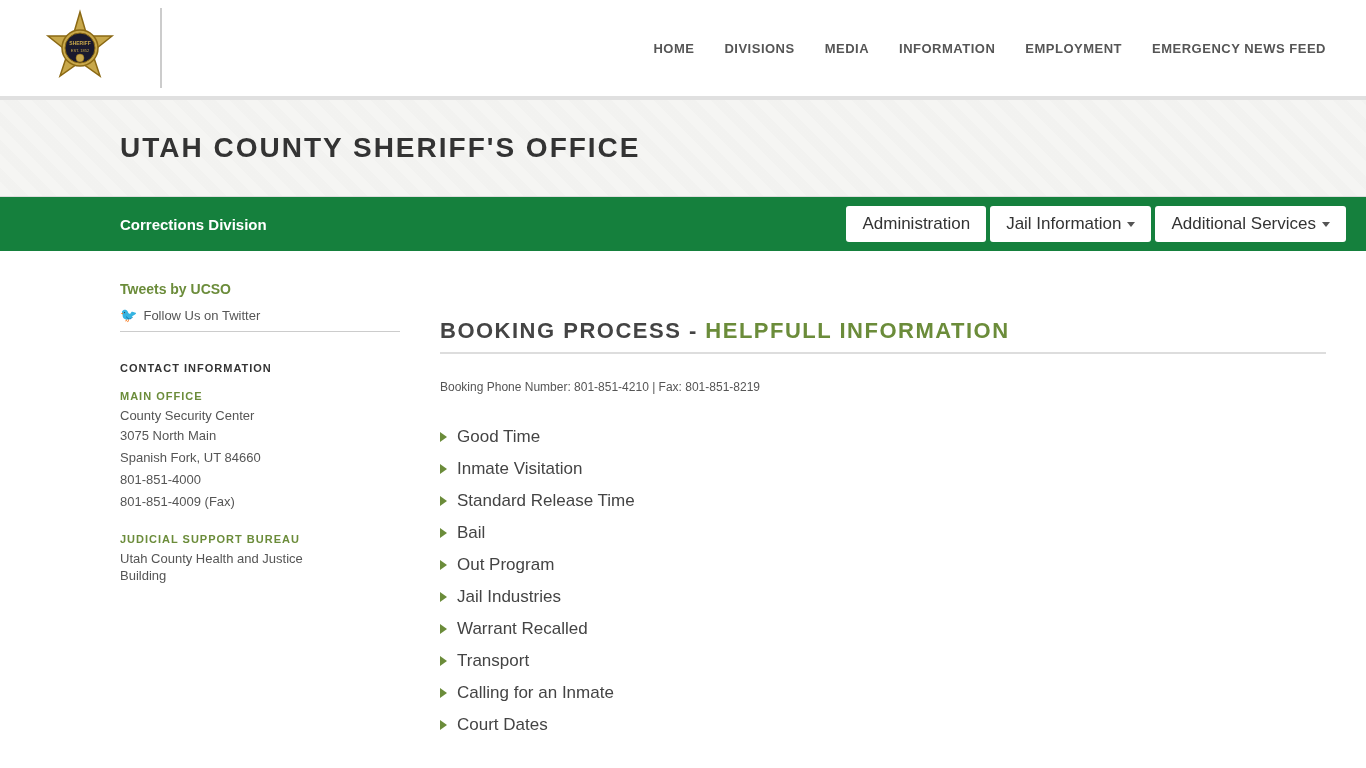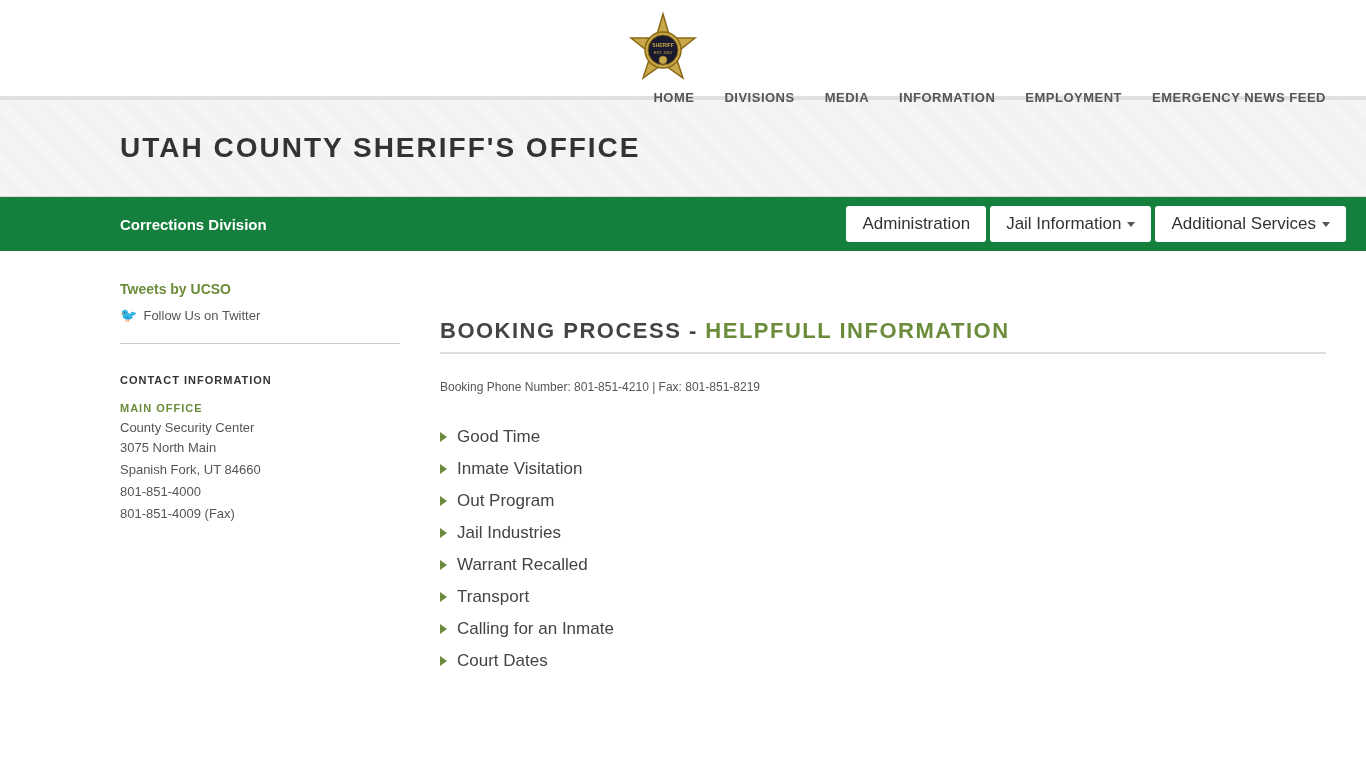--- a/index.html
+++ b/index.html
@@ -6,21 +6,20 @@
     body { font-family: 'Arial', sans-serif; font-size: 14px; color: #333; background: #fff; }
 
     
     .header {
       display: flex;
       align-items: center;
       background: #fff;
       border-bottom: 4px solid #e0e0e0;
       padding: 10px 40px;
       height: 100px;
-      flex-direction: column;
     }
     .logo-area {
       display: flex;
       align-items: center;
       margin-right: 40px;
     }
     .vertical-divider {
       width: 2px;
       height: 80px;
       background: #ccc;
@@ -109,21 +108,21 @@
       gap: 40px;
     }
 
     
     .sidebar {
       width: 280px;
       flex-shrink: 0;
     }
     .tweets-section {
       margin-bottom: 30px;
-      padding-bottom: 20px;
+      padding-bottom: 8px;
       border-bottom: 1px solid #ccc;
     }
     .tweets-link {
       color: #6b8c3a;
       font-size: 14px;
       font-weight: 700;
       cursor: pointer;
       text-decoration: none;
       display: block;
       margin-bottom: 10px;
@@ -287,20 +286,25 @@
 
       <div class="contact-block">
         <div class="contact-subtitle">MAIN OFFICE</div>
         <div class="contact-italic">County Security Center</div>
         <div class="contact-text">3075 North Main</div>
         <div class="contact-text">Spanish Fork, UT 84660</div>
         <div class="contact-text">801-851-4000</div>
         <div class="contact-text">801-851-4009 (Fax)</div>
       </div>
 
+      <div class="contact-block">
+        <div class="contact-subtitle">JUDICIAL SUPPORT BUREAU</div>
+        <div class="contact-italic">Utah County Health and Justice</div>
+        <div class="contact-italic">Building</div>
+      </div>
     </div>
   </aside>
 
   <article class="article">
     <h2 class="article-title">
       <span>BOOKING PROCESS - </span><span class="article-title-green">HELPFULL INFORMATION</span>
     </h2>
     <div class="article-divider"></div>
     <p class="booking-info">Booking Phone Number: 801-851-4210 | Fax: 801-851-8219</p>
     <ul class="list-items">
@@ -308,20 +312,28 @@
     <li>
           <span class="arrow-right"></span>
           <span>Good Time</span>
         </li>
         <li>
           <span class="arrow-right"></span>
           <span>Inmate Visitation</span>
         </li>
         <li>
           <span class="arrow-right"></span>
+          <span>Standard Release Time</span>
+        </li>
+        <li>
+          <span class="arrow-right"></span>
+          <span>Bail</span>
+        </li>
+        <li>
+          <span class="arrow-right"></span>
           <span>Out Program</span>
         </li>
         <li>
           <span class="arrow-right"></span>
           <span>Jail Industries</span>
         </li>
         <li>
           <span class="arrow-right"></span>
           <span>Warrant Recalled</span>
         </li>

